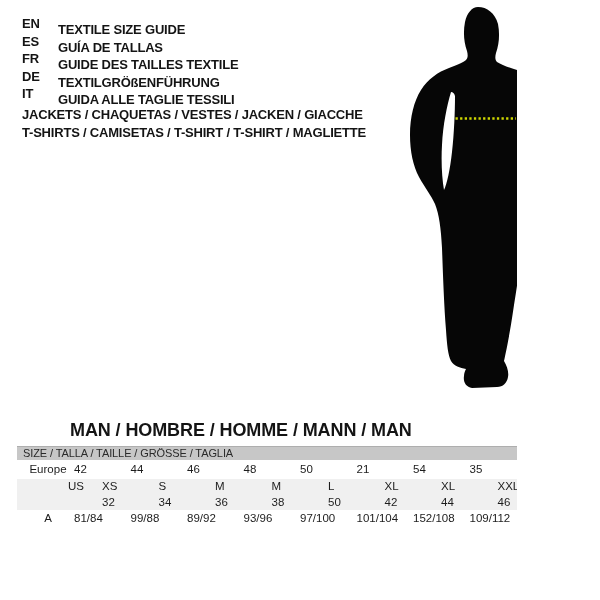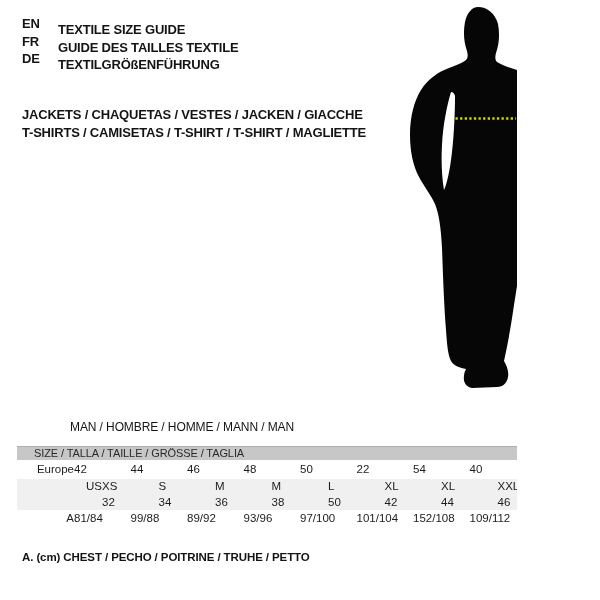--- a/index.html
+++ b/index.html
@@ -20,55 +20,63 @@
 
   
   .cats{position:absolute;left:22px;top:106px;}
   .cat-line{font-size:13px;font-weight:700;color:var(--ink);letter-spacing:-0.2px;line-height:18px;white-space:nowrap;}
 
   
   svg.figure{position:absolute;left:0;top:0;width:600px;height:600px;}
   .a-label{position:absolute;left:560px;top:110px;font-size:13px;font-weight:700;color:#111;}
 
   
-  .section-title{position:absolute;left:22px;top:420px;font-size:12px;font-weight:400;color:var(--ink);letter-spacing:-0.1px;padding-left:48px;}
+  .section-title{position:absolute;left:22px;top:420px;font-size:18px;font-weight:700;color:var(--ink);letter-spacing:-0.1px;padding-left:48px;}
 
   
   .size-table{position:absolute;left:17px;top:446px;width:575px;}
   .thead{height:13px;line-height:13px;background:var(--header-bg);border-top:1px solid #aeaeae;
-         font-size:11px;color:#2a2a2a;padding-left:17px;letter-spacing:-0.1px;}
+         font-size:11px;color:#2a2a2a;padding-left:6px;letter-spacing:-0.1px;}
   .trow{display:grid;grid-template-columns:57px repeat(8,56.5px) 1fr;}
   .trow.shaded{background:var(--shade);padding-left:28px;}
-  .trow .tlabel{padding-left:5px;text-align:right;}
+  .trow .tlabel{padding-left:5px;text-align:center;}
   .trow div{font-size:11.5px;color:#1c1c1c;text-align:left;}
   .r0{height:19px;line-height:19px;}
   .r1{height:15px;line-height:15px;}
   .r2{height:16px;line-height:16px;}
   .r3{height:17px;line-height:17px;}
 
   
   .footnote{position:absolute;left:22px;top:551px;font-size:11.5px;font-weight:700;color:var(--ink);letter-spacing:-0.1px;white-space:nowrap;}
 </style>
 </head>
 <body>
 
 <div id="root">
 
   <div class="langs">
     <div class="lang-row">
       <span class="lang-code">EN</span>
       <span class="lang-title">TEXTILE SIZE GUIDE</span>
     </div>
     <div class="lang-row">
+      <span class="lang-code">ES</span>
+      <span class="lang-title">GUÍA DE TALLAS</span>
+    </div>
+    <div class="lang-row">
       <span class="lang-code">FR</span>
       <span class="lang-title">GUIDE DES TAILLES TEXTILE</span>
     </div>
     <div class="lang-row">
       <span class="lang-code">DE</span>
       <span class="lang-title">TEXTILGRÖßENFÜHRUNG</span>
+    </div>
+    <div class="lang-row">
+      <span class="lang-code">IT</span>
+      <span class="lang-title">GUIDA ALLE TAGLIE TESSILI</span>
     </div>
   </div>
 
   <div class="cats">
     <div class="cat-line">JACKETS / CHAQUETAS / VESTES / JACKEN / GIACCHE</div>
     <div class="cat-line">T-SHIRTS / CAMISETAS / T-SHIRT / T-SHIRT / MAGLIETTE</div>
   </div>
 
   <svg class="figure" viewBox="0 0 600 600" xmlns="http://www.w3.org/2000/svg">
     <path fill="#060606" fill-rule="evenodd" d="
@@ -122,23 +130,23 @@
   <div class="size-table">
     <div class="thead">SIZE / TALLA / TAILLE / GRÖSSE / TAGLIA</div>
 
     <div class="trow r0">
       <div class="tlabel">Europe</div>
       <div>42</div>
       <div>44</div>
       <div>46</div>
       <div>48</div>
       <div>50</div>
-      <div>22</div>
+      <div>21</div>
       <div>54</div>
-      <div>40</div>
+      <div>35</div>
       <div></div>
     </div>
 
     <div class="trow r1 shaded">
       <div class="tlabel">US</div>
       <div>XS</div>
       <div>S</div>
       <div>M</div>
       <div>M</div>
       <div>L</div>
@@ -168,15 +176,14 @@
       <div>89/92</div>
       <div>93/96</div>
       <div>97/100</div>
       <div>101/104</div>
       <div>152/108</div>
       <div>109/112</div>
       <div></div>
     </div>
   </div>
 
-  <div class="footnote">A. (cm) CHEST / PECHO / POITRINE / TRUHE / PETTO</div>
 
 </div>
 
 </body></html>

